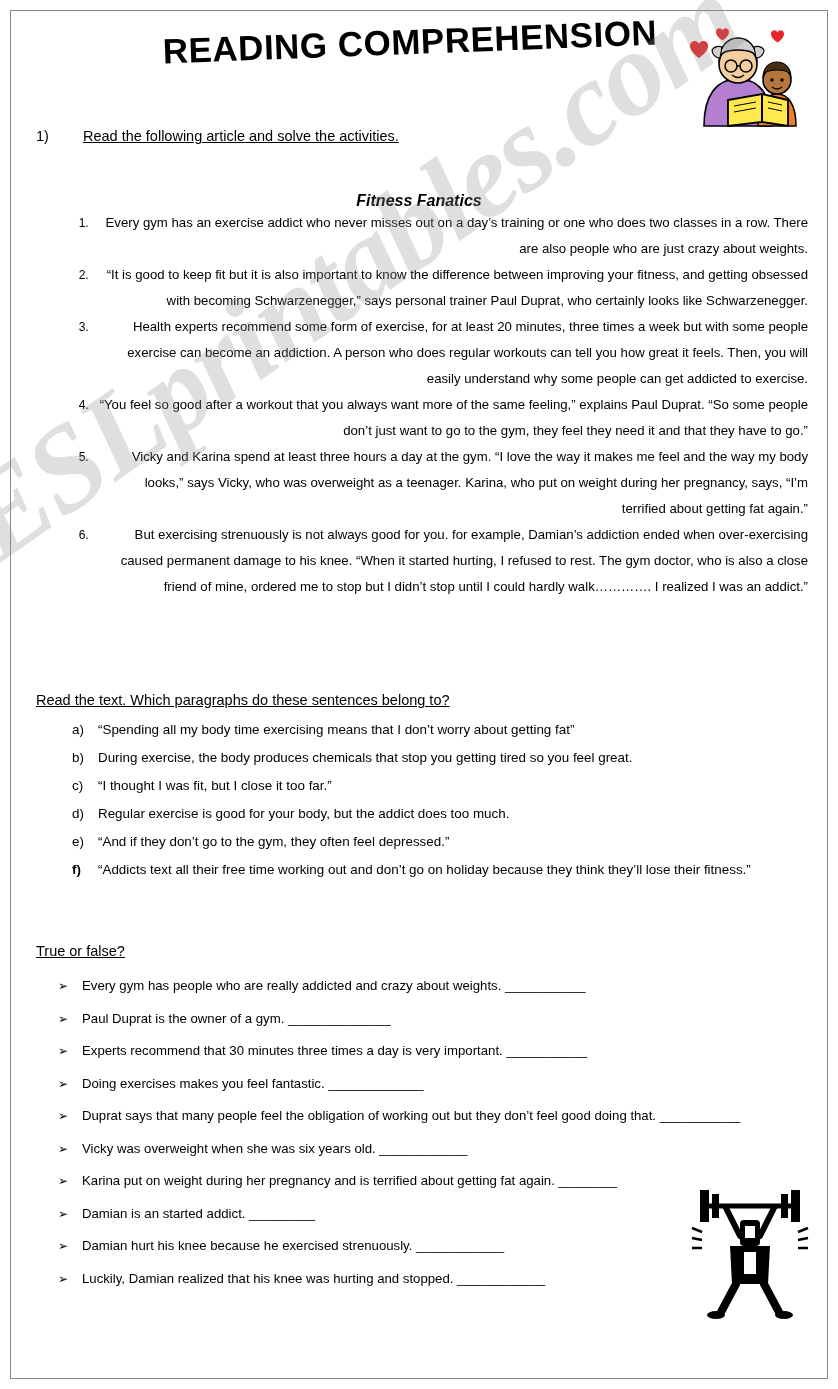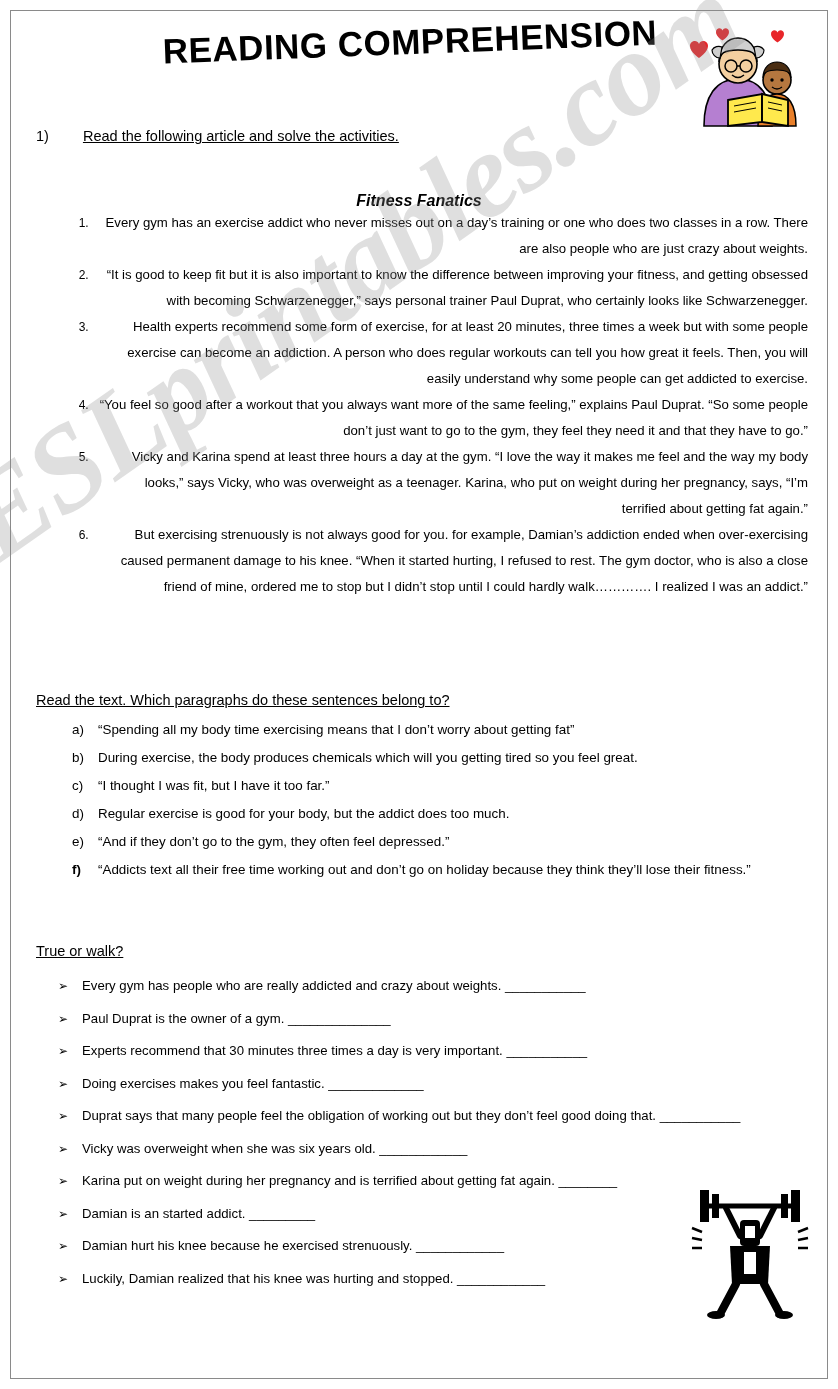--- a/index.html
+++ b/index.html
@@ -249,41 +249,41 @@
 
   <div class="section-head" id="sec-paragraphs">Read the text. Which paragraphs do these sentences belong to?</div>
 
   <div class="letter-list">
     <div class="row">
       <span class="lab">a)</span>
       <span class="txt">“Spending all my body time exercising means that I don’t worry about getting fat”</span>
     </div>
     <div class="row">
       <span class="lab">b)</span>
-      <span class="txt">During exercise, the body produces chemicals which will you getting tired so you feel great.</span>
+      <span class="txt">During exercise, the body produces chemicals that stop you getting tired so you feel great.</span>
     </div>
     <div class="row">
       <span class="lab">c)</span>
-      <span class="txt">“I thought I was fit, but I have it too far.”</span>
+      <span class="txt">“I thought I was fit, but I close it too far.”</span>
     </div>
     <div class="row">
       <span class="lab">d)</span>
       <span class="txt">Regular exercise is good for your body, but the addict does too much.</span>
     </div>
     <div class="row">
       <span class="lab">e)</span>
       <span class="txt">“And if they don’t go to the gym, they often feel depressed.”</span>
     </div>
     <div class="row bold-label">
       <span class="lab">f)</span>
       <span class="txt">“Addicts text all their free time working out and don’t go on holiday because they think they’ll lose their fitness.”</span>
     </div>
   </div>
 
-  <div class="section-head" id="sec-truefalse">True or walk?</div>
+  <div class="section-head" id="sec-truefalse">True or false?</div>
 
   <div class="tf-list">
     <div class="row">
       <span class="bullet">➢</span>
       <span class="txt">Every gym has people who are really addicted and crazy about weights. ___________</span>
     </div>
     <div class="row">
       <span class="bullet">➢</span>
       <span class="txt">Paul Duprat is the owner of a gym. ______________</span>
     </div>

